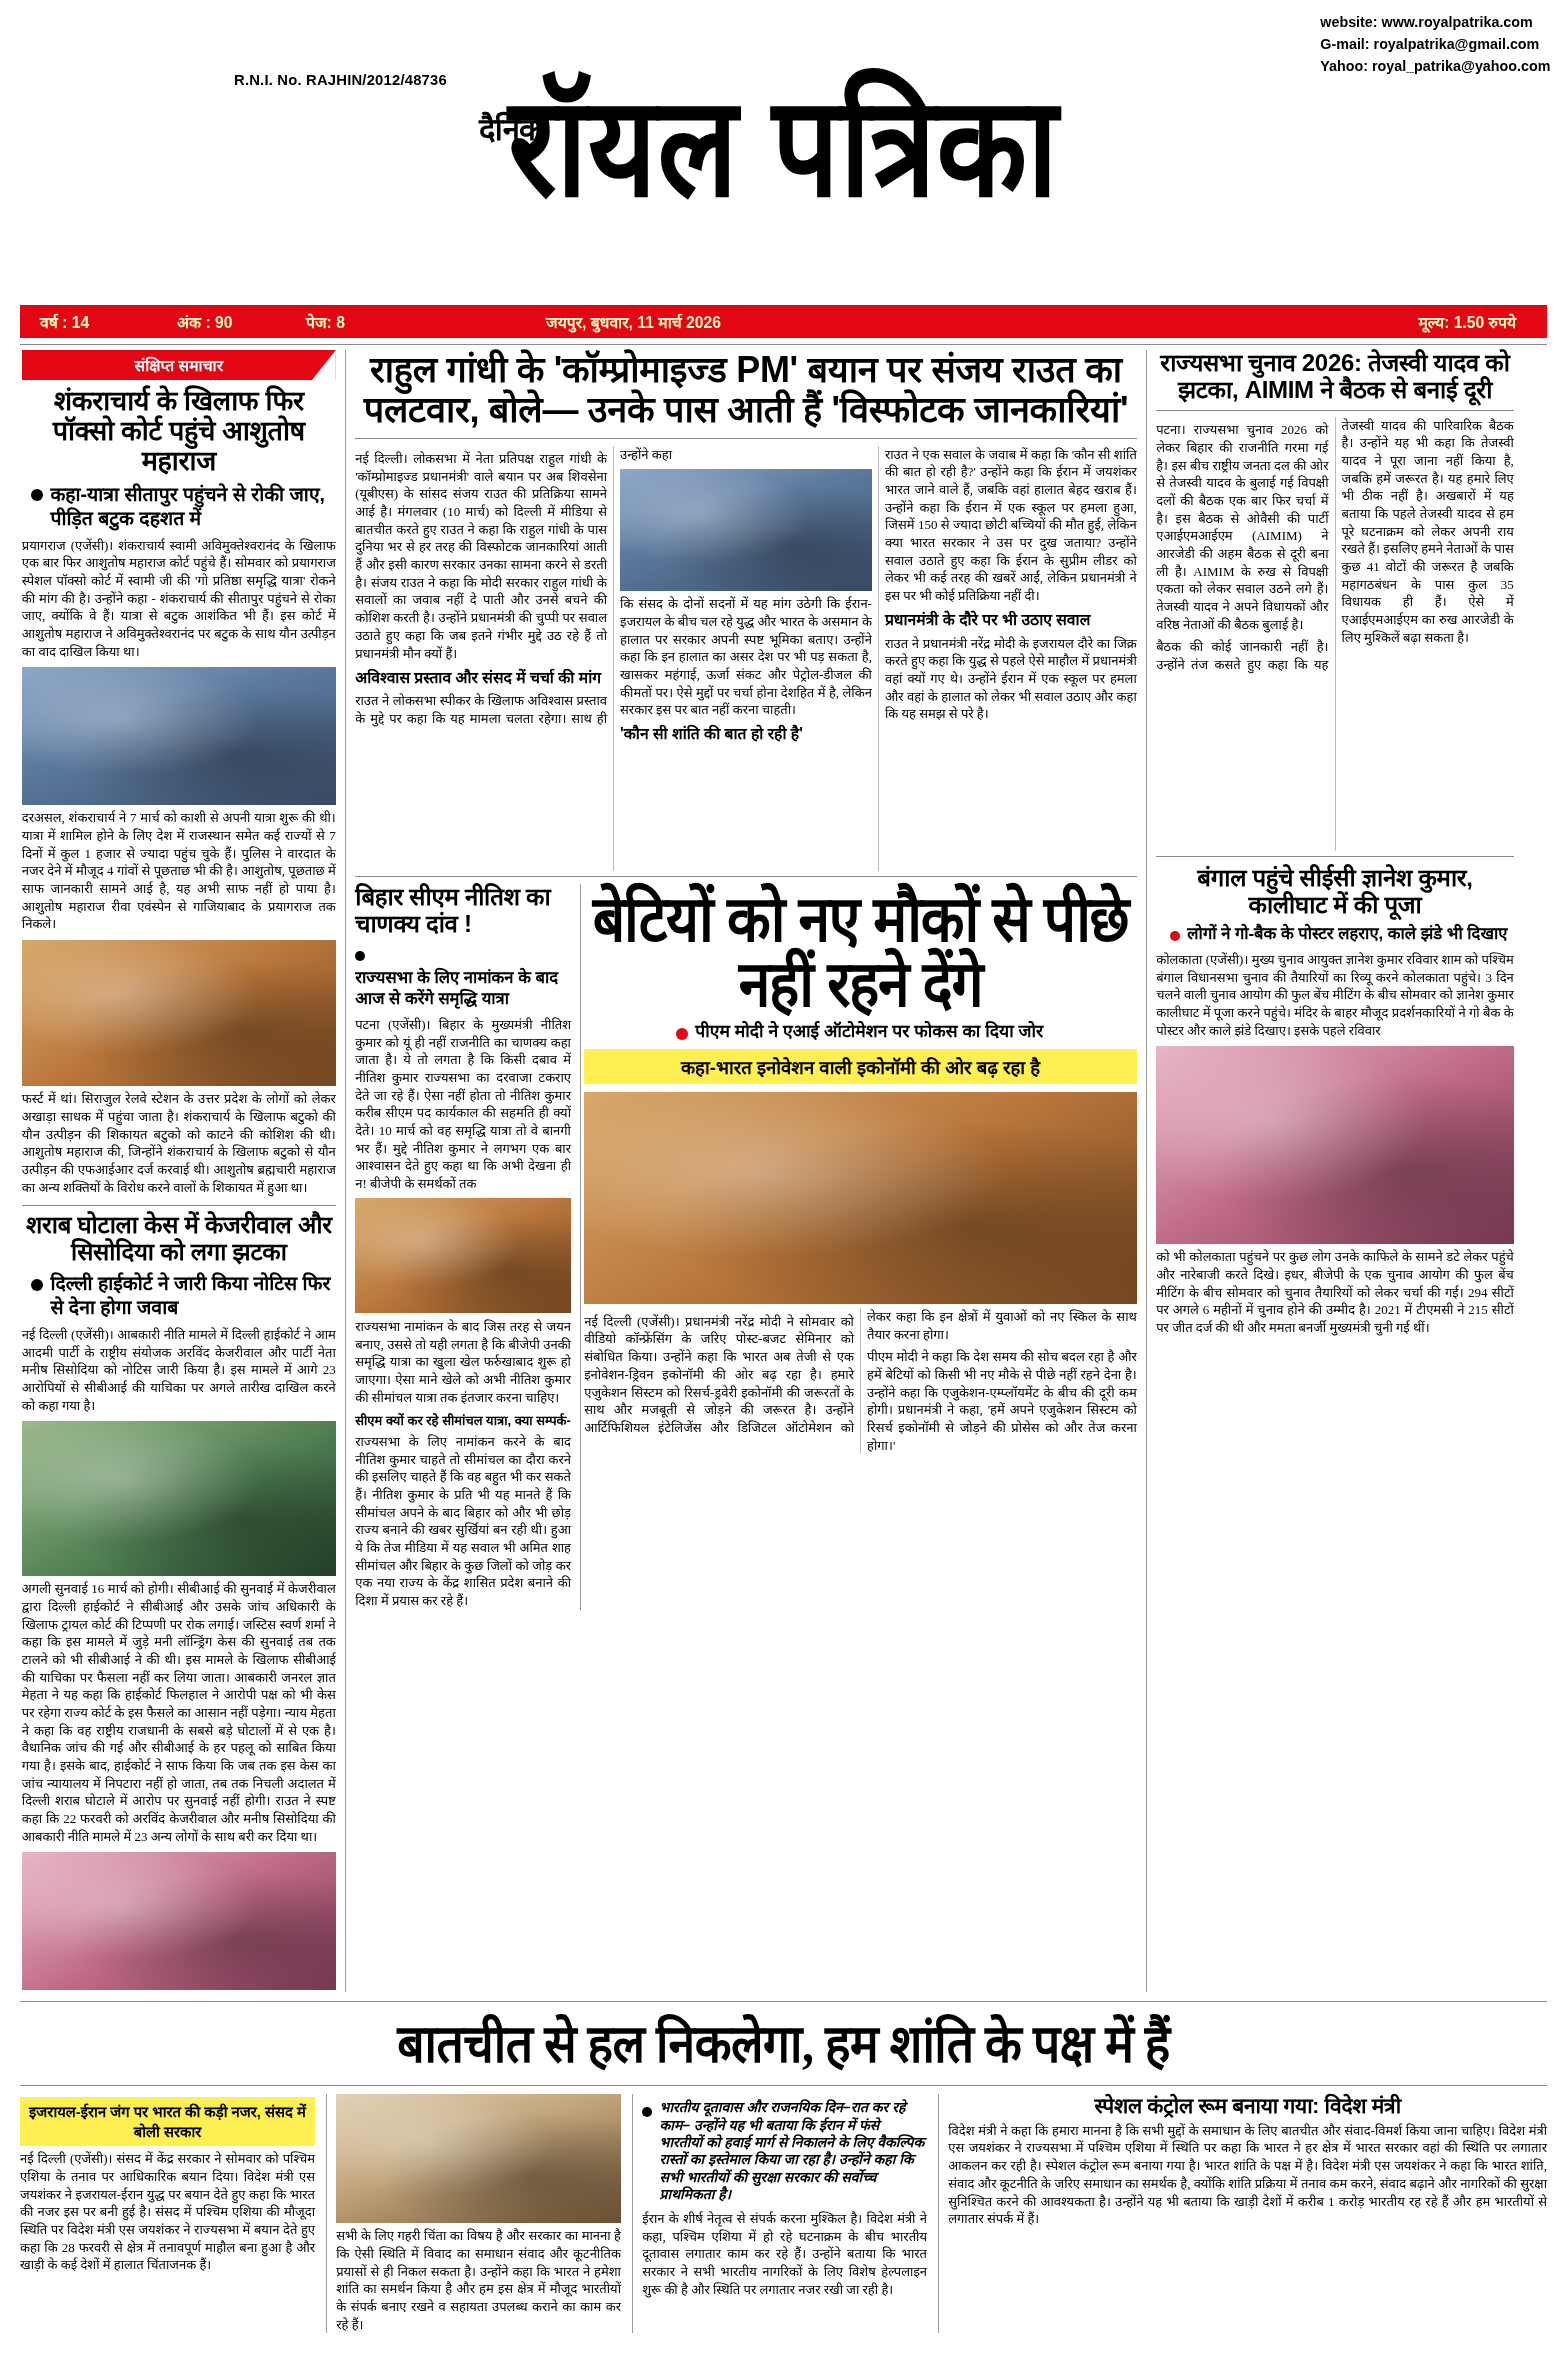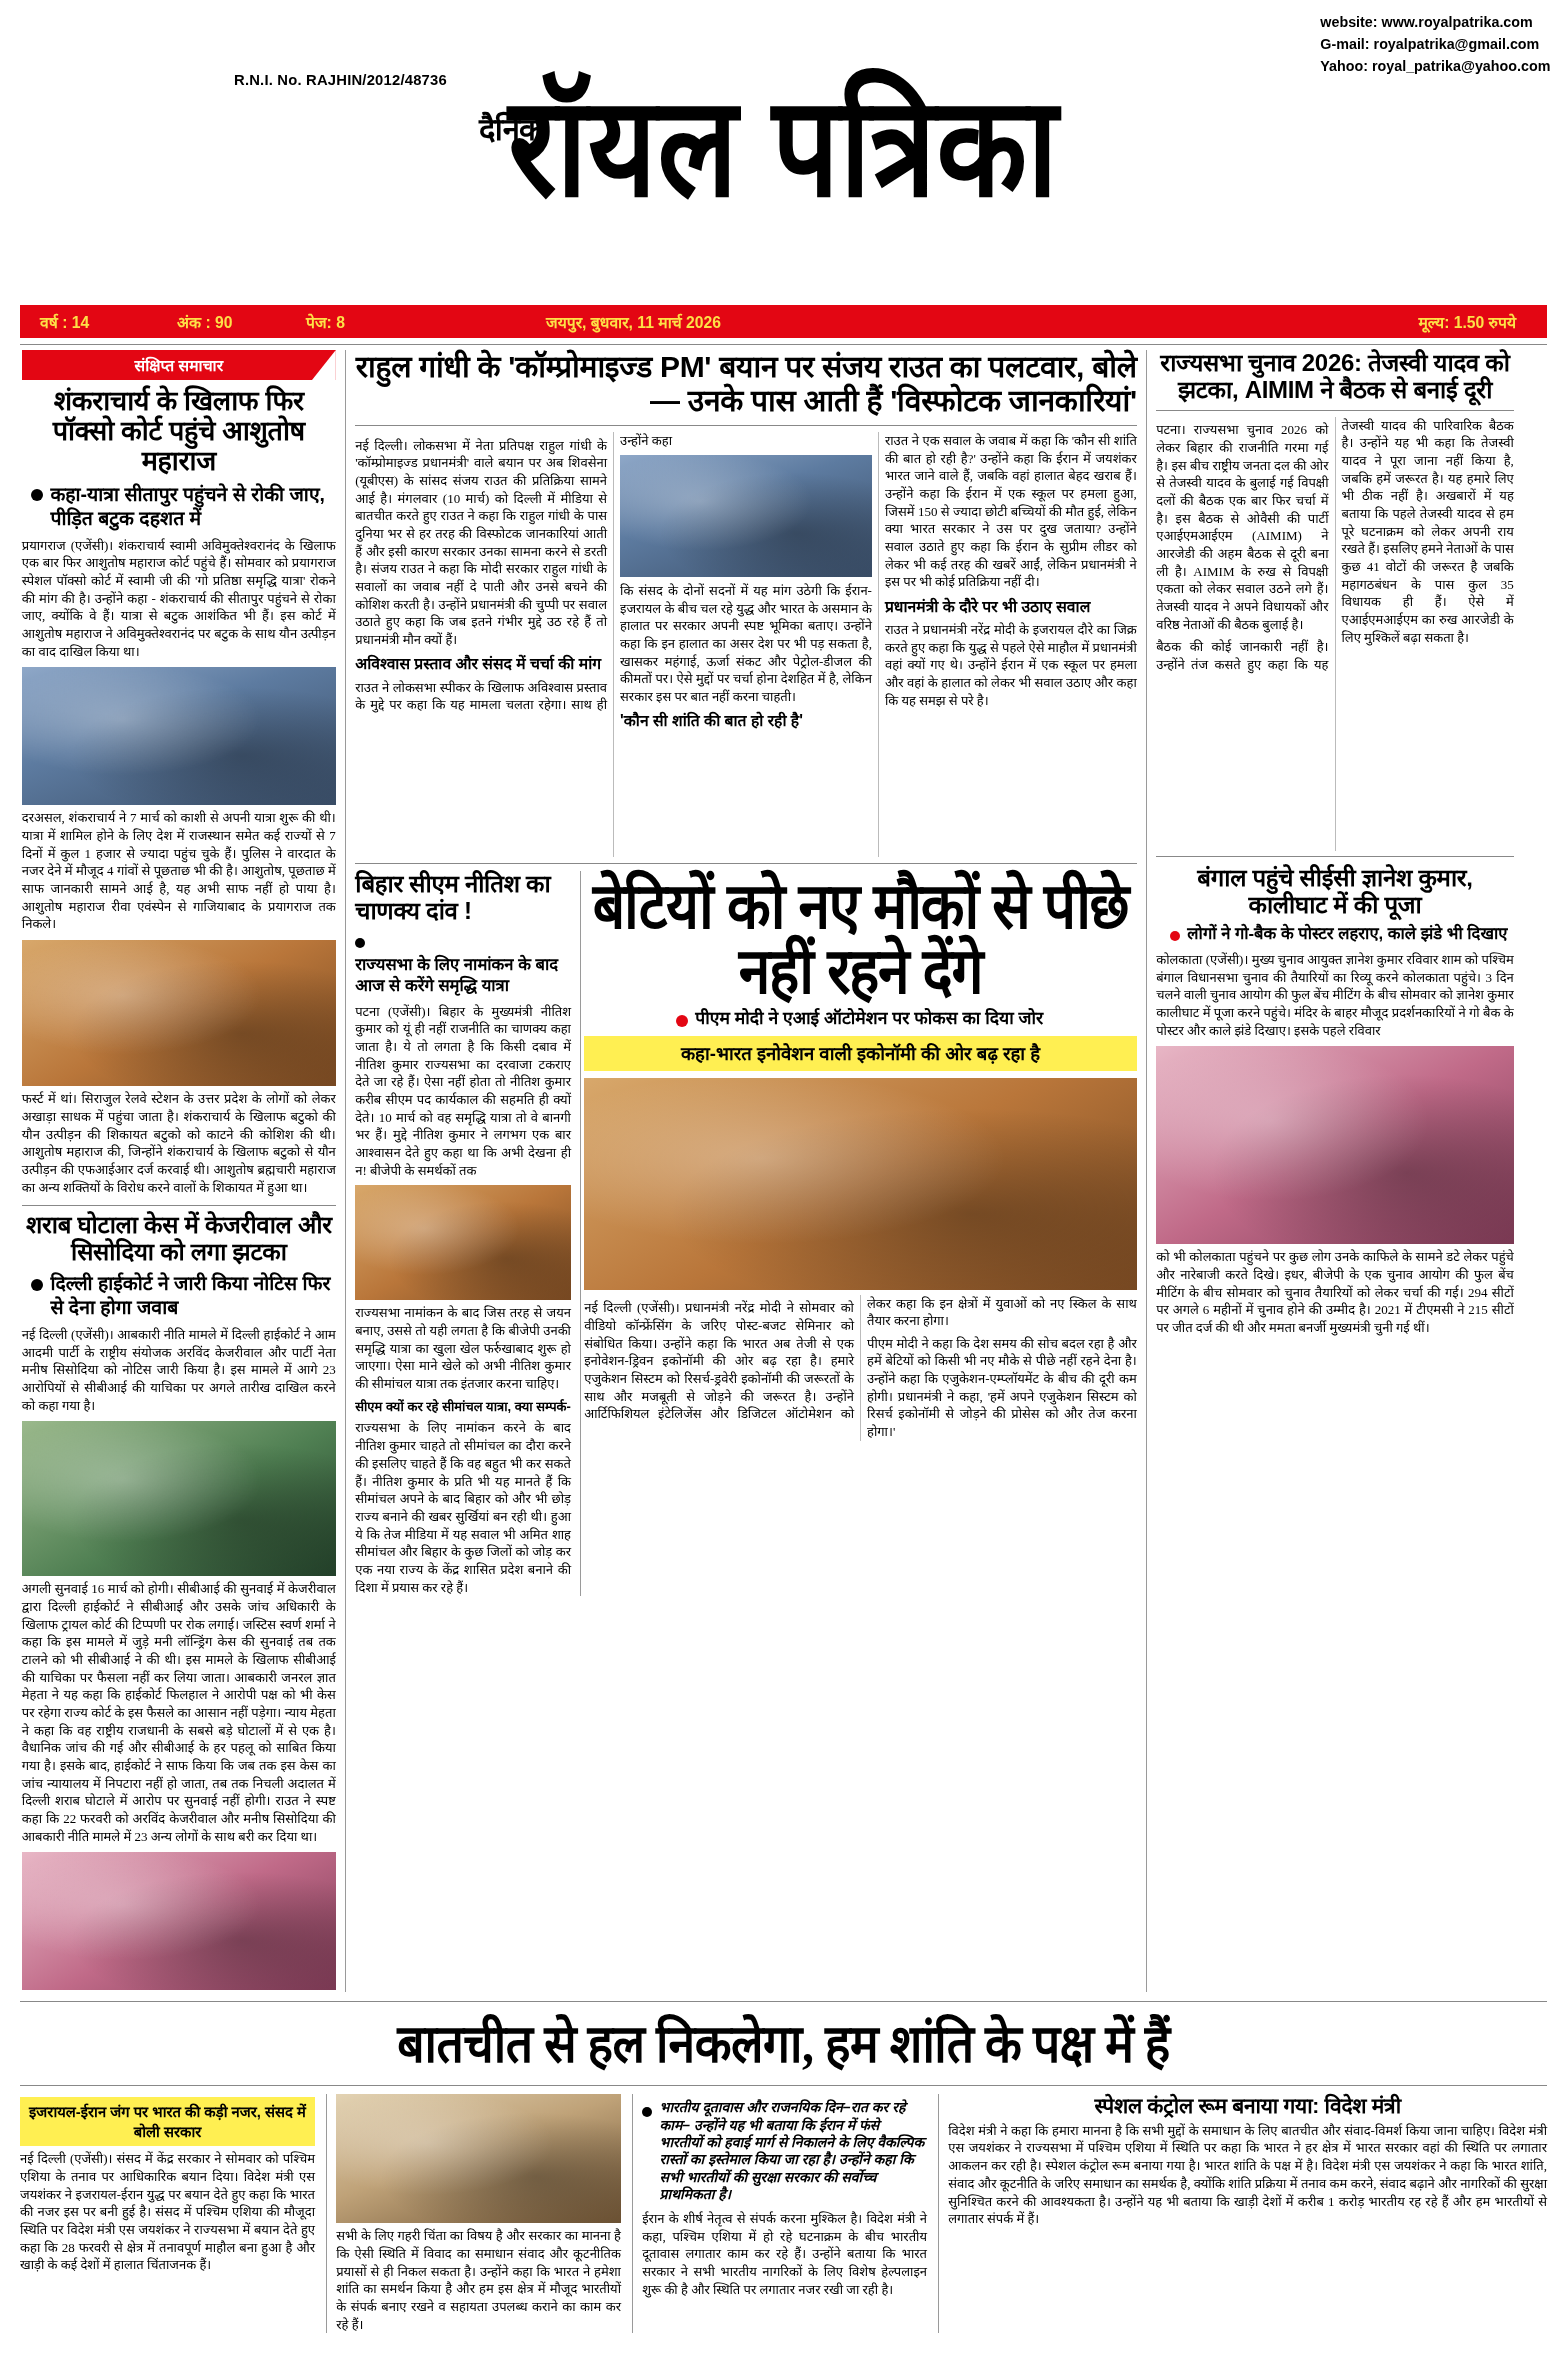--- a/index.html
+++ b/index.html
@@ -33,21 +33,21 @@
   .mast-title {
     font-size: 118px; font-weight: 900; line-height: .95;
     letter-spacing: 0.9px; margin-top: -26px;
     font-family: "Liberation Sans", sans-serif;
     transform: scaleY(1.18); transform-origin: center top;
   }
 
   
   .infobar {
     position: relative; margin: 0 20px; height: 33px; background: #e30613;
-    color: #fde047; display: flex; align-items: center;
+    color: #fef9c3; display: flex; align-items: center;
     font-family: "Liberation Sans", sans-serif; font-weight: 700; font-size: 15.7px;
   }
   .infobar .seg { padding: 0 0 0 20px; }
   .infobar .seg.s1 { width: 137px; }
   .infobar .seg.s2 { width: 129px; }
   .infobar .seg.s3 { width: 240px; }
   .infobar .seg.date { flex: 1; }
   .infobar .seg.price { padding-right: 31px; text-align: right; }
 
   
@@ -204,21 +204,21 @@
 
       <div class="photo p-green" style="height:155px;margin:6.5px 0 1.8px;"></div>
 
       <p class="body tight">अगली सुनवाई 16 मार्च को होगी। सीबीआई की सुनवाई में केजरीवाल द्वारा दिल्ली हाईकोर्ट ने सीबीआई और उसके जांच अधिकारी के खिलाफ ट्रायल कोर्ट की टिप्पणी पर रोक लगाई। जस्टिस स्वर्ण शर्मा ने कहा कि इस मामले में जुड़े मनी लॉन्ड्रिंग केस की सुनवाई तब तक टालने को भी सीबीआई ने की थी। इस मामले के खिलाफ सीबीआई की याचिका पर फैसला नहीं कर लिया जाता। आबकारी जनरल ज्ञात मेहता ने यह कहा कि हाईकोर्ट फिलहाल ने आरोपी पक्ष को भी केस पर रहेगा राज्य कोर्ट के इस फैसले का आसान नहीं पड़ेगा। न्याय मेहता ने कहा कि वह राष्ट्रीय राजधानी के सबसे बड़े घोटालों में से एक है। वैधानिक जांच की गई और सीबीआई के हर पहलू को साबित किया गया है। इसके बाद, हाईकोर्ट ने साफ किया कि जब तक इस केस का जांच न्यायालय में निपटारा नहीं हो जाता, तब तक निचली अदालत में दिल्ली शराब घोटाले में आरोप पर सुनवाई नहीं होगी। राउत ने स्पष्ट कहा कि 22 फरवरी को अरविंद केजरीवाल और मनीष सिसोदिया की आबकारी नीति मामले में 23 अन्य लोगों के साथ बरी कर दिया था।</p>
 
       <div class="photo p-pink" style="height:138px;margin:6.5px 0 1.8px;"></div>
     </div>
 
     <div class="col c-mid vline">
 
-      <h2 class="hl" style="font-size:30px;text-align:right;">राहुल गांधी के 'कॉम्प्रोमाइज्ड PM' बयान पर संजय राउत का पलटवार, बोले— उनके पास आती हैं 'विस्फोटक जानकारियां'</h2>
+      <h2 class="hl" style="font-size:36px;">राहुल गांधी के 'कॉम्प्रोमाइज्ड PM' बयान पर संजय राउत का पलटवार, बोले— उनके पास आती हैं 'विस्फोटक जानकारियां'</h2>
       <div class="rule" style="margin:7.4px 0 6.5px;"></div>
 
       <div class="threecol" style="height:425px;">
         <p class="body tight">नई दिल्ली। लोकसभा में नेता प्रतिपक्ष राहुल गांधी के 'कॉम्प्रोमाइज्ड प्रधानमंत्री' वाले बयान पर अब शिवसेना (यूबीएस) के सांसद संजय राउत की प्रतिक्रिया सामने आई है। मंगलवार (10 मार्च) को दिल्ली में मीडिया से बातचीत करते हुए राउत ने कहा कि राहुल गांधी के पास दुनिया भर से हर तरह की विस्फोटक जानकारियां आती हैं और इसी कारण सरकार उनका सामना करने से डरती है। संजय राउत ने कहा कि मोदी सरकार राहुल गांधी के सवालों का जवाब नहीं दे पाती और उनसे बचने की कोशिश करती है। उन्होंने प्रधानमंत्री की चुप्पी पर सवाल उठाते हुए कहा कि जब इतने गंभीर मुद्दे उठ रहे हैं तो प्रधानमंत्री मौन क्यों हैं।</p>
         <div class="sub">अविश्वास प्रस्ताव और संसद में चर्चा की मांग</div>
         <p class="body tight">राउत ने लोकसभा स्पीकर के खिलाफ अविश्वास प्रस्ताव के मुद्दे पर कहा कि यह मामला चलता रहेगा। साथ ही उन्होंने कहा</p>
         <div class="photo" style="height:122px;margin:5.5px 0 3.7px;break-inside:avoid;"></div>
         <p class="body tight">कि संसद के दोनों सदनों में यह मांग उठेगी कि ईरान-इजरायल के बीच चल रहे युद्ध और भारत के असमान के हालात पर सरकार अपनी स्पष्ट भूमिका बताए। उन्होंने कहा कि इन हालात का असर देश पर भी पड़ सकता है, खासकर महंगाई, ऊर्जा संकट और पेट्रोल-डीजल की कीमतों पर। ऐसे मुद्दों पर चर्चा होना देशहित में है, लेकिन सरकार इस पर बात नहीं करना चाहती।</p>
         <div class="sub">'कौन सी शांति की बात हो रही है'</div>
         <p class="body tight">राउत ने एक सवाल के जवाब में कहा कि 'कौन सी शांति की बात हो रही है?' उन्होंने कहा कि ईरान में जयशंकर भारत जाने वाले हैं, जबकि वहां हालात बेहद खराब हैं। उन्होंने कहा कि ईरान में एक स्कूल पर हमला हुआ, जिसमें 150 से ज्यादा छोटी बच्चियों की मौत हुई, लेकिन क्या भारत सरकार ने उस पर दुख जताया? उन्होंने सवाल उठाते हुए कहा कि ईरान के सुप्रीम लीडर को लेकर भी कई तरह की खबरें आईं, लेकिन प्रधानमंत्री ने इस पर भी कोई प्रतिक्रिया नहीं दी।</p>

